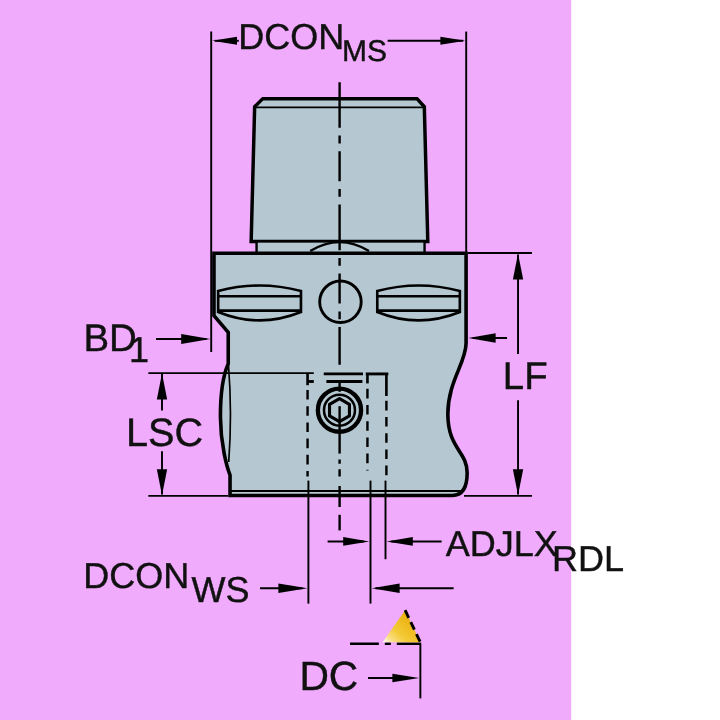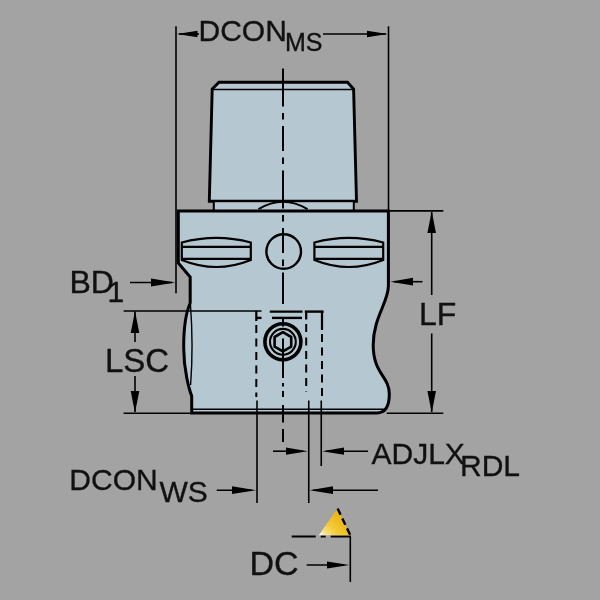--- a/index.html
+++ b/index.html
@@ -1,16 +1,16 @@
 <!DOCTYPE html>
 <html><head>
 <meta charset="utf-8">
 <style>
   html,body{margin:0;padding:0;background:#ffffff;}
-  .wrap{width:600px;height:600px;position:relative;background:#a3a3a3;}
+  .wrap{width:476px;height:600px;position:relative;background:#f0abfc;}
   svg{display:block;}
   text{font-family:"Liberation Sans",sans-serif;fill:#111;}
 </style>
 </head>
 <body>
 <div class="wrap">
 <svg width="600" height="600" viewBox="0 0 600 600">
   <defs>
     <linearGradient id="ins" x1="0" y1="1" x2="0.72" y2="0.32">
       <stop offset="0" stop-color="#ffffff"></stop>

